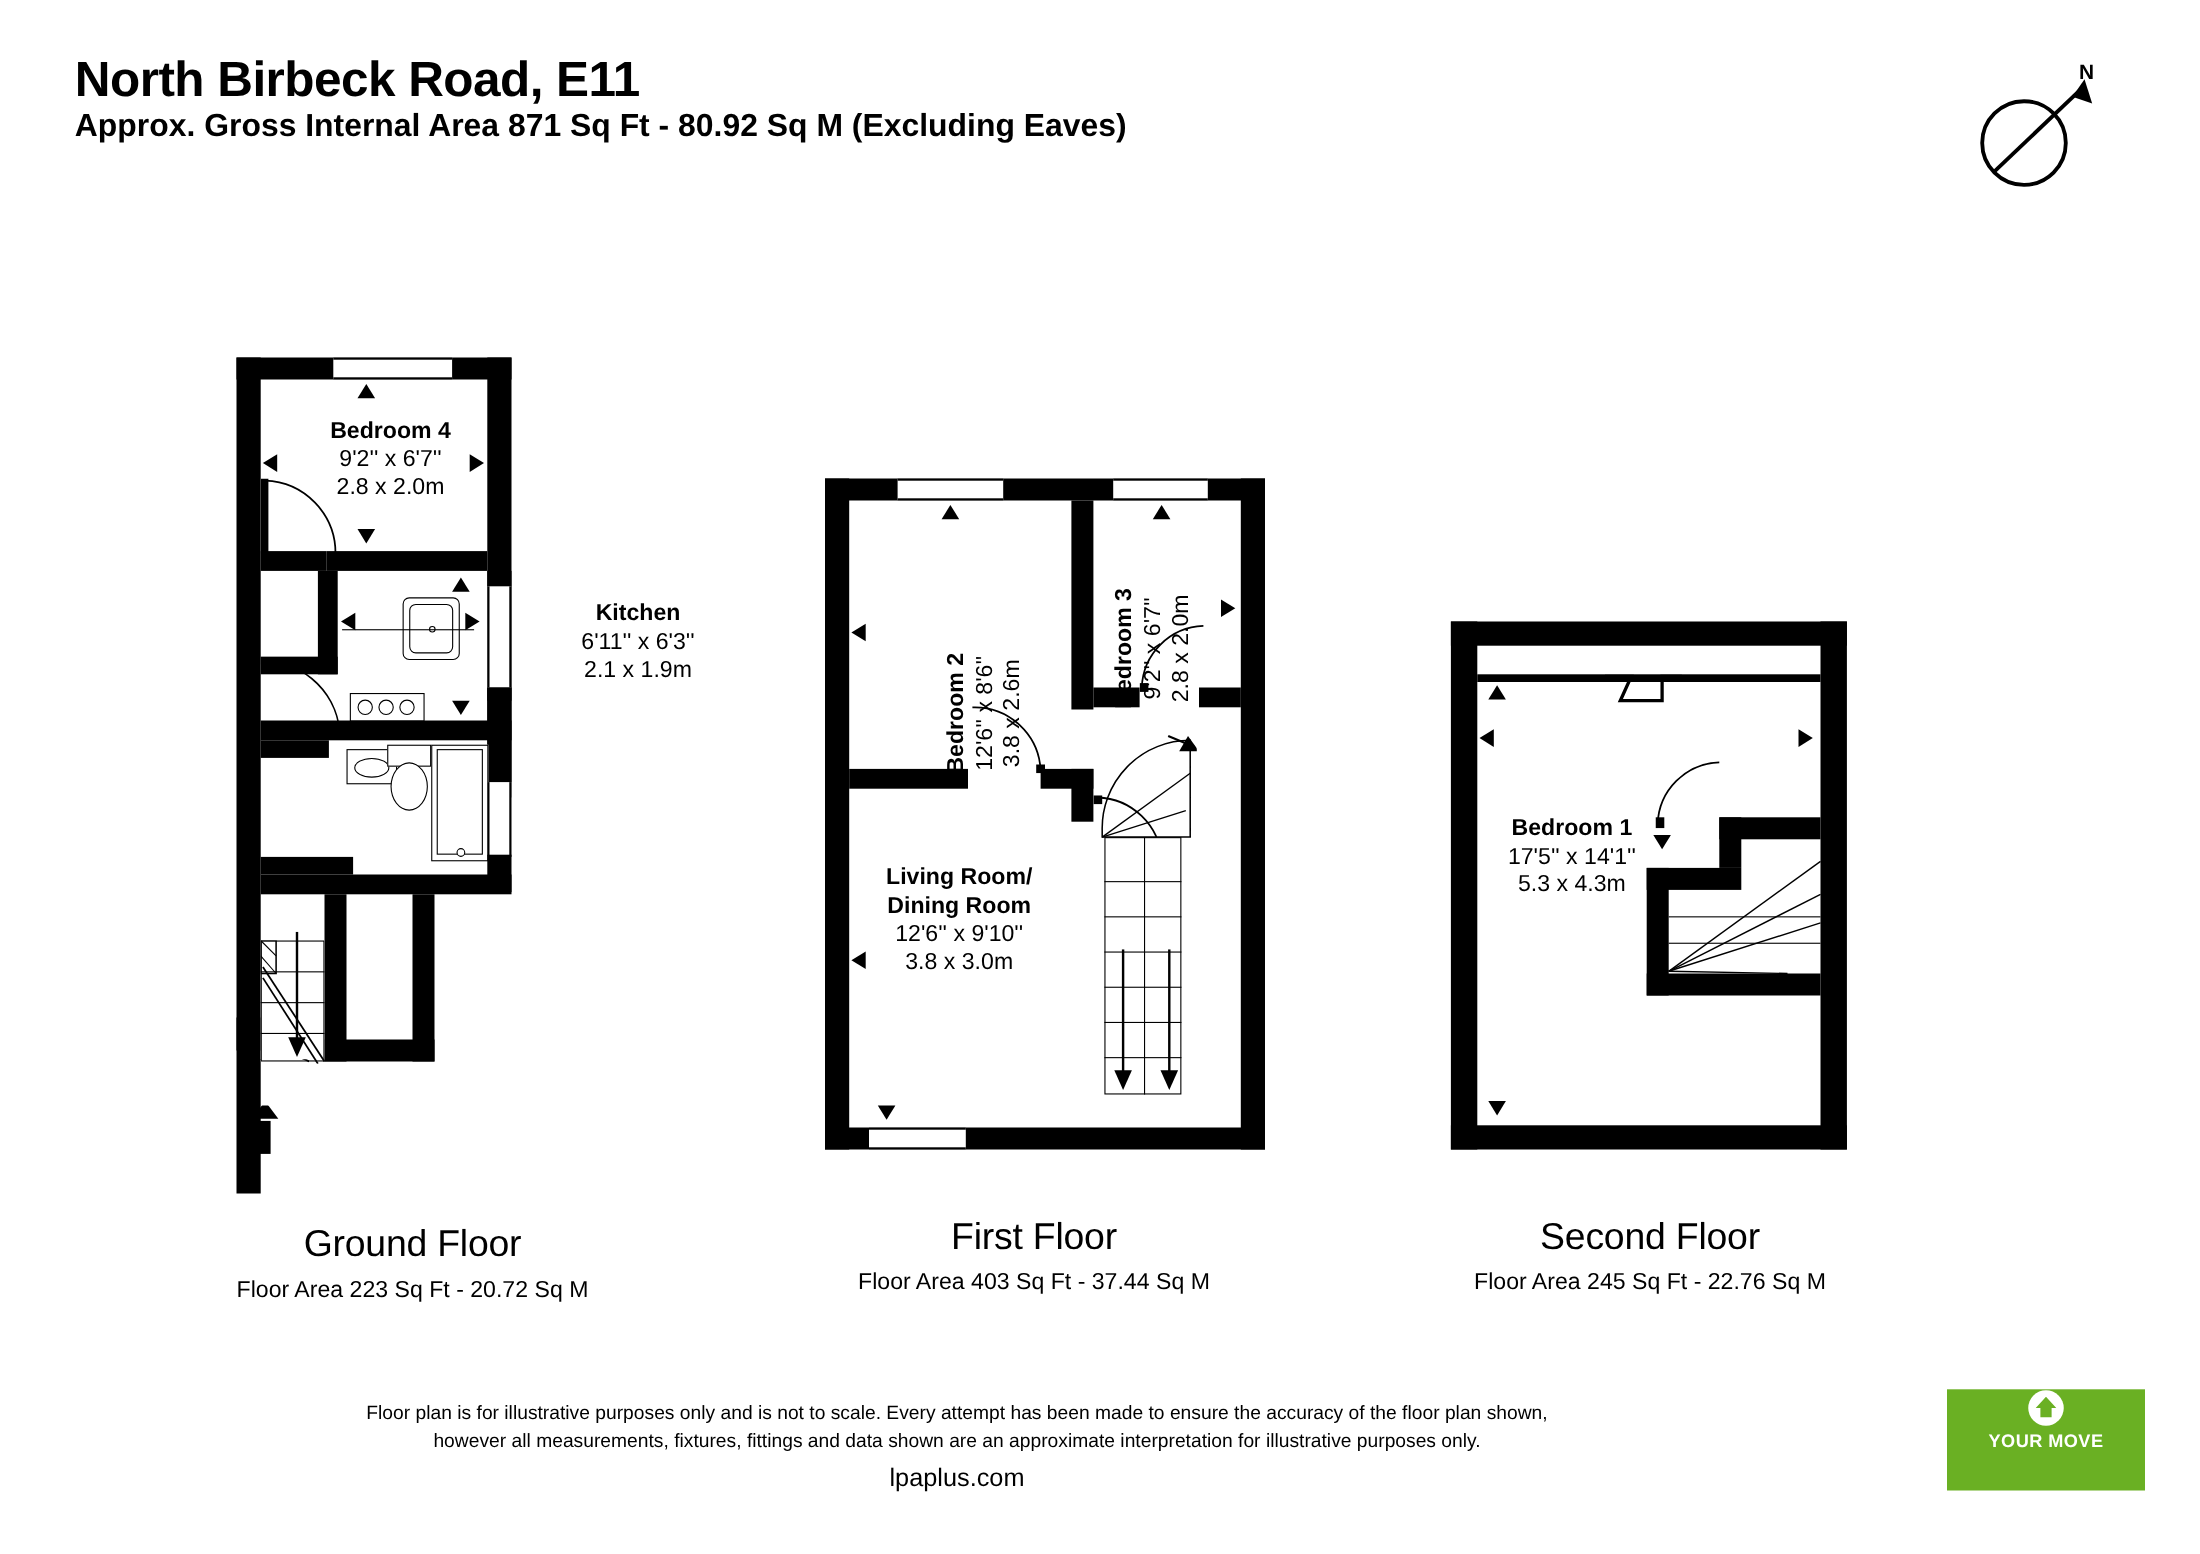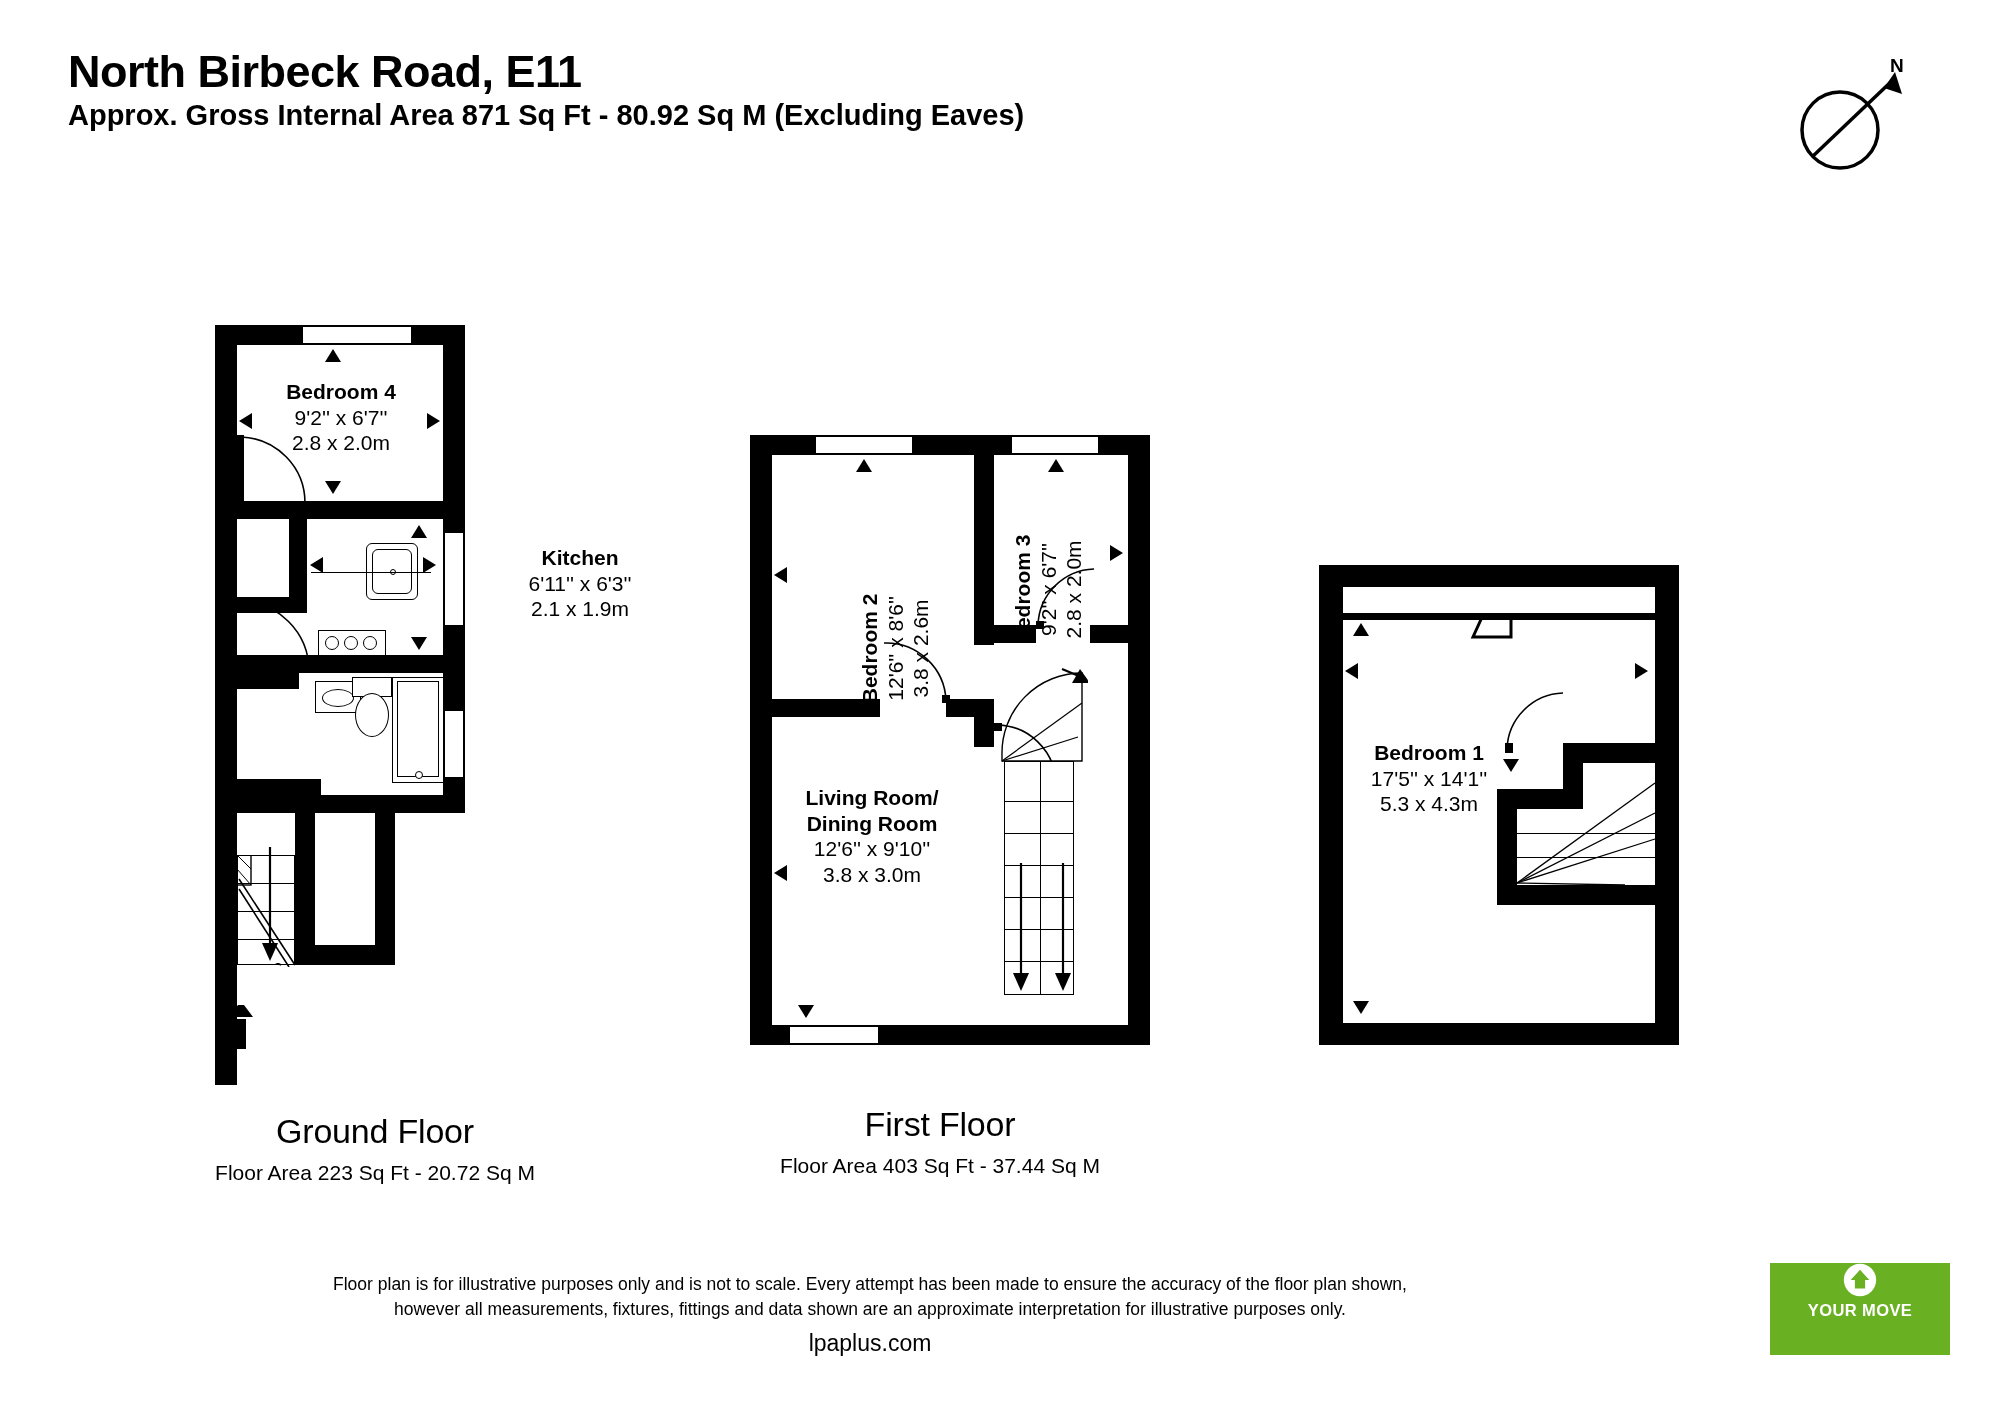--- a/index.html
+++ b/index.html
@@ -198,21 +198,21 @@
     <div class="arr arr-u" style="left:110px; top:24px;"></div>
     <div class="arr arr-d" style="left:110px; top:156px;"></div>
     <div class="arr arr-l" style="left:24px; top:88px;"></div>
     <div class="arr arr-r" style="left:212px; top:88px;"></div>
 
     <div class="arr arr-l" style="left:95px; top:232px;"></div>
     <div class="arr arr-r" style="left:208px; top:232px;"></div>
     <div class="arr arr-u" style="left:196px; top:200px;"></div>
     <div class="arr arr-d" style="left:196px; top:312px;"></div>
 
-    <div class="label" style="left:2px; top:54px; width:248px;">
+    <div class="label" style="left:16px; top:54px; width:248px;">
       <span class="rn">Bedroom 4</span>
       <span class="dim">9'2'' x 6'7''</span>
       <span class="dim">2.8 x 2.0m</span>
     </div>
   </div>
 
   <div class="label" style="left:490px; top:545px; width:180px;">
     <span class="rn">Kitchen</span>
     <span class="dim">6'11'' x 6'3''</span>
     <span class="dim">2.1 x 1.9m</span>
@@ -359,20 +359,24 @@
   <div class="floor-cap" style="left:145px; top:1112px; width:460px;">
     <span class="fname">Ground Floor</span>
     <span class="farea">Floor Area 223 Sq Ft - 20.72 Sq M</span>
   </div>
 
   <div class="floor-cap" style="left:710px; top:1105px; width:460px;">
     <span class="fname">First Floor</span>
     <span class="farea">Floor Area 403 Sq Ft - 37.44 Sq M</span>
   </div>
 
+  <div class="floor-cap" style="left:1270px; top:1105px; width:460px;">
+    <span class="fname">Second Floor</span>
+    <span class="farea">Floor Area 245 Sq Ft - 22.76 Sq M</span>
+  </div>
 
   <div id="footer">
     <div class="dline">Floor plan is for illustrative purposes only and is not to scale. Every attempt has been made to ensure the accuracy of the floor plan shown,</div>
     <div class="dline">however all measurements, fixtures, fittings and data shown are an approximate interpretation for illustrative purposes only.</div>
     <div class="site">lpaplus.com</div>
   </div>
 
   <div id="logo">
     <svg class="lmark" viewBox="0 0 40 40">
       <circle cx="20" cy="20" r="19" fill="#ffffff"></circle>

